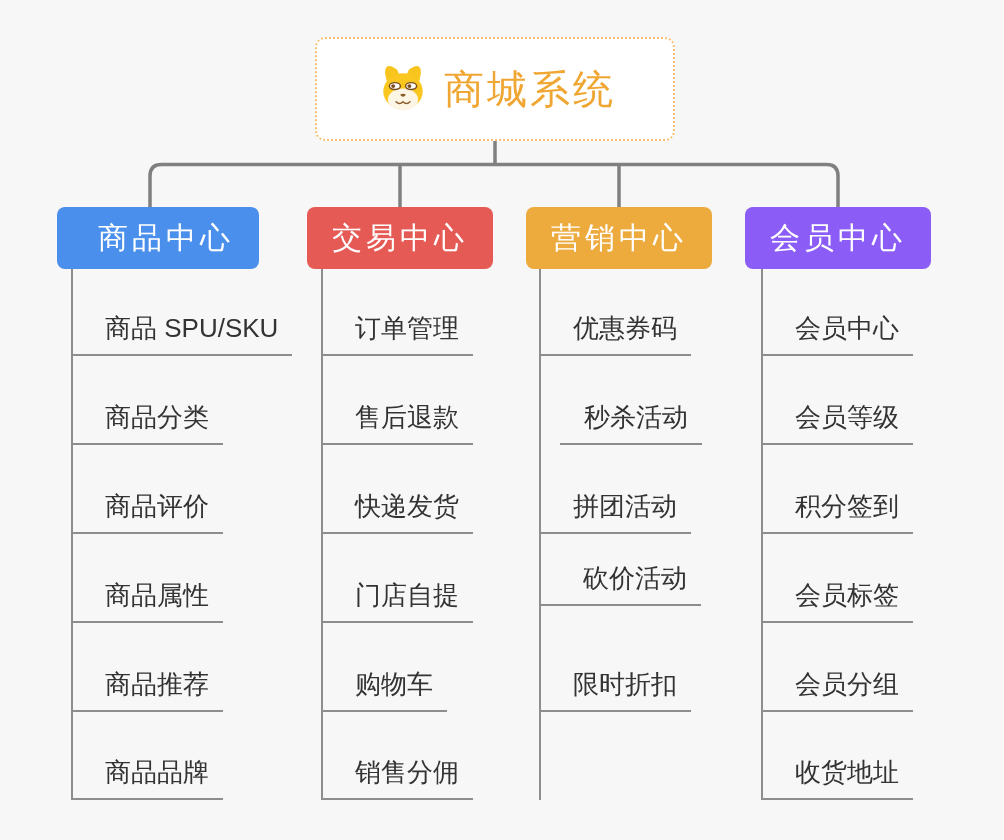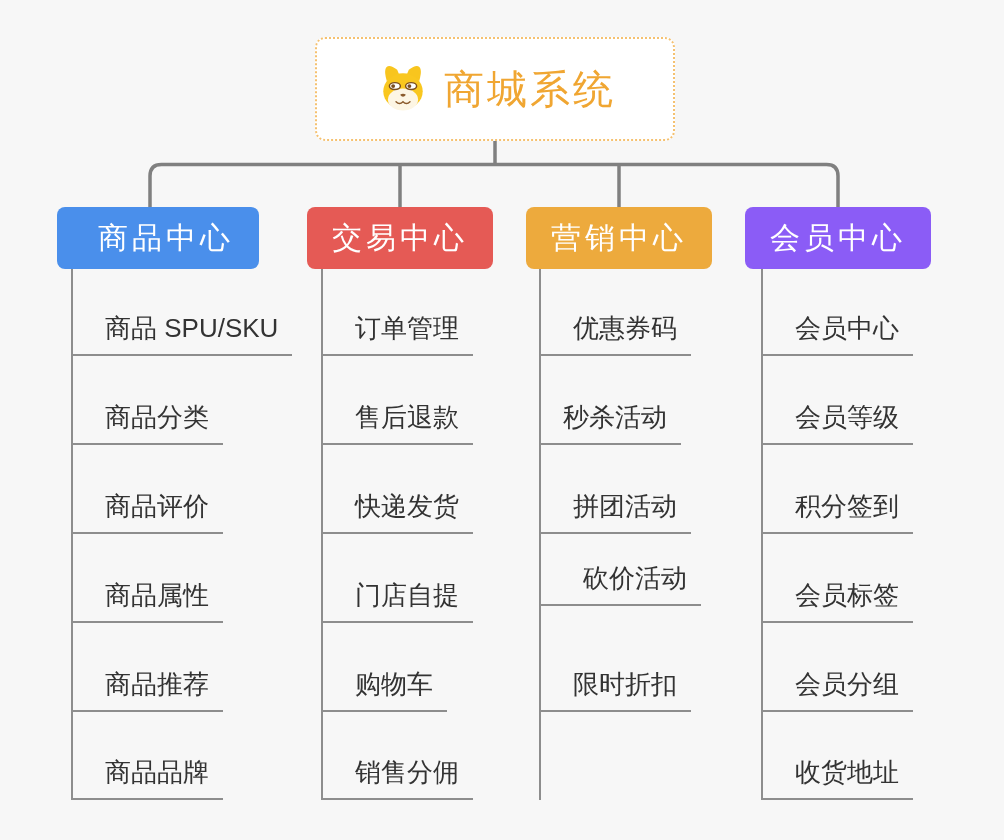--- a/index.html
+++ b/index.html
@@ -116,21 +116,21 @@
   <div class="leaf" style="left:71px;bottom:40px;">商品品牌</div>
 
   <div class="leaf" style="left:321px;bottom:484px;">订单管理</div>
   <div class="leaf" style="left:321px;bottom:395px;">售后退款</div>
   <div class="leaf" style="left:321px;bottom:306px;">快递发货</div>
   <div class="leaf" style="left:321px;bottom:217px;">门店自提</div>
   <div class="leaf" style="left:321px;bottom:128px;">购物车</div>
   <div class="leaf" style="left:321px;bottom:40px;">销售分佣</div>
 
   <div class="leaf" style="left:539px;bottom:484px;">优惠券码</div>
-  <div class="leaf" style="left:539px;bottom:395px;padding-left:24px;">秒杀活动</div>
+  <div class="leaf" style="left:560px;bottom:395px;padding-left:24px;">秒杀活动</div>
   <div class="leaf" style="left:539px;bottom:306px;">拼团活动</div>
   <div class="leaf" style="left:539px;bottom:234px;padding-left:44px;">砍价活动</div>
   <div class="leaf" style="left:539px;bottom:128px;">限时折扣</div>
 
   <div class="leaf" style="left:761px;bottom:484px;">会员中心</div>
   <div class="leaf" style="left:761px;bottom:395px;">会员等级</div>
   <div class="leaf" style="left:761px;bottom:306px;">积分签到</div>
   <div class="leaf" style="left:761px;bottom:217px;">会员标签</div>
   <div class="leaf" style="left:761px;bottom:128px;">会员分组</div>
   <div class="leaf" style="left:761px;bottom:40px;">收货地址</div>

